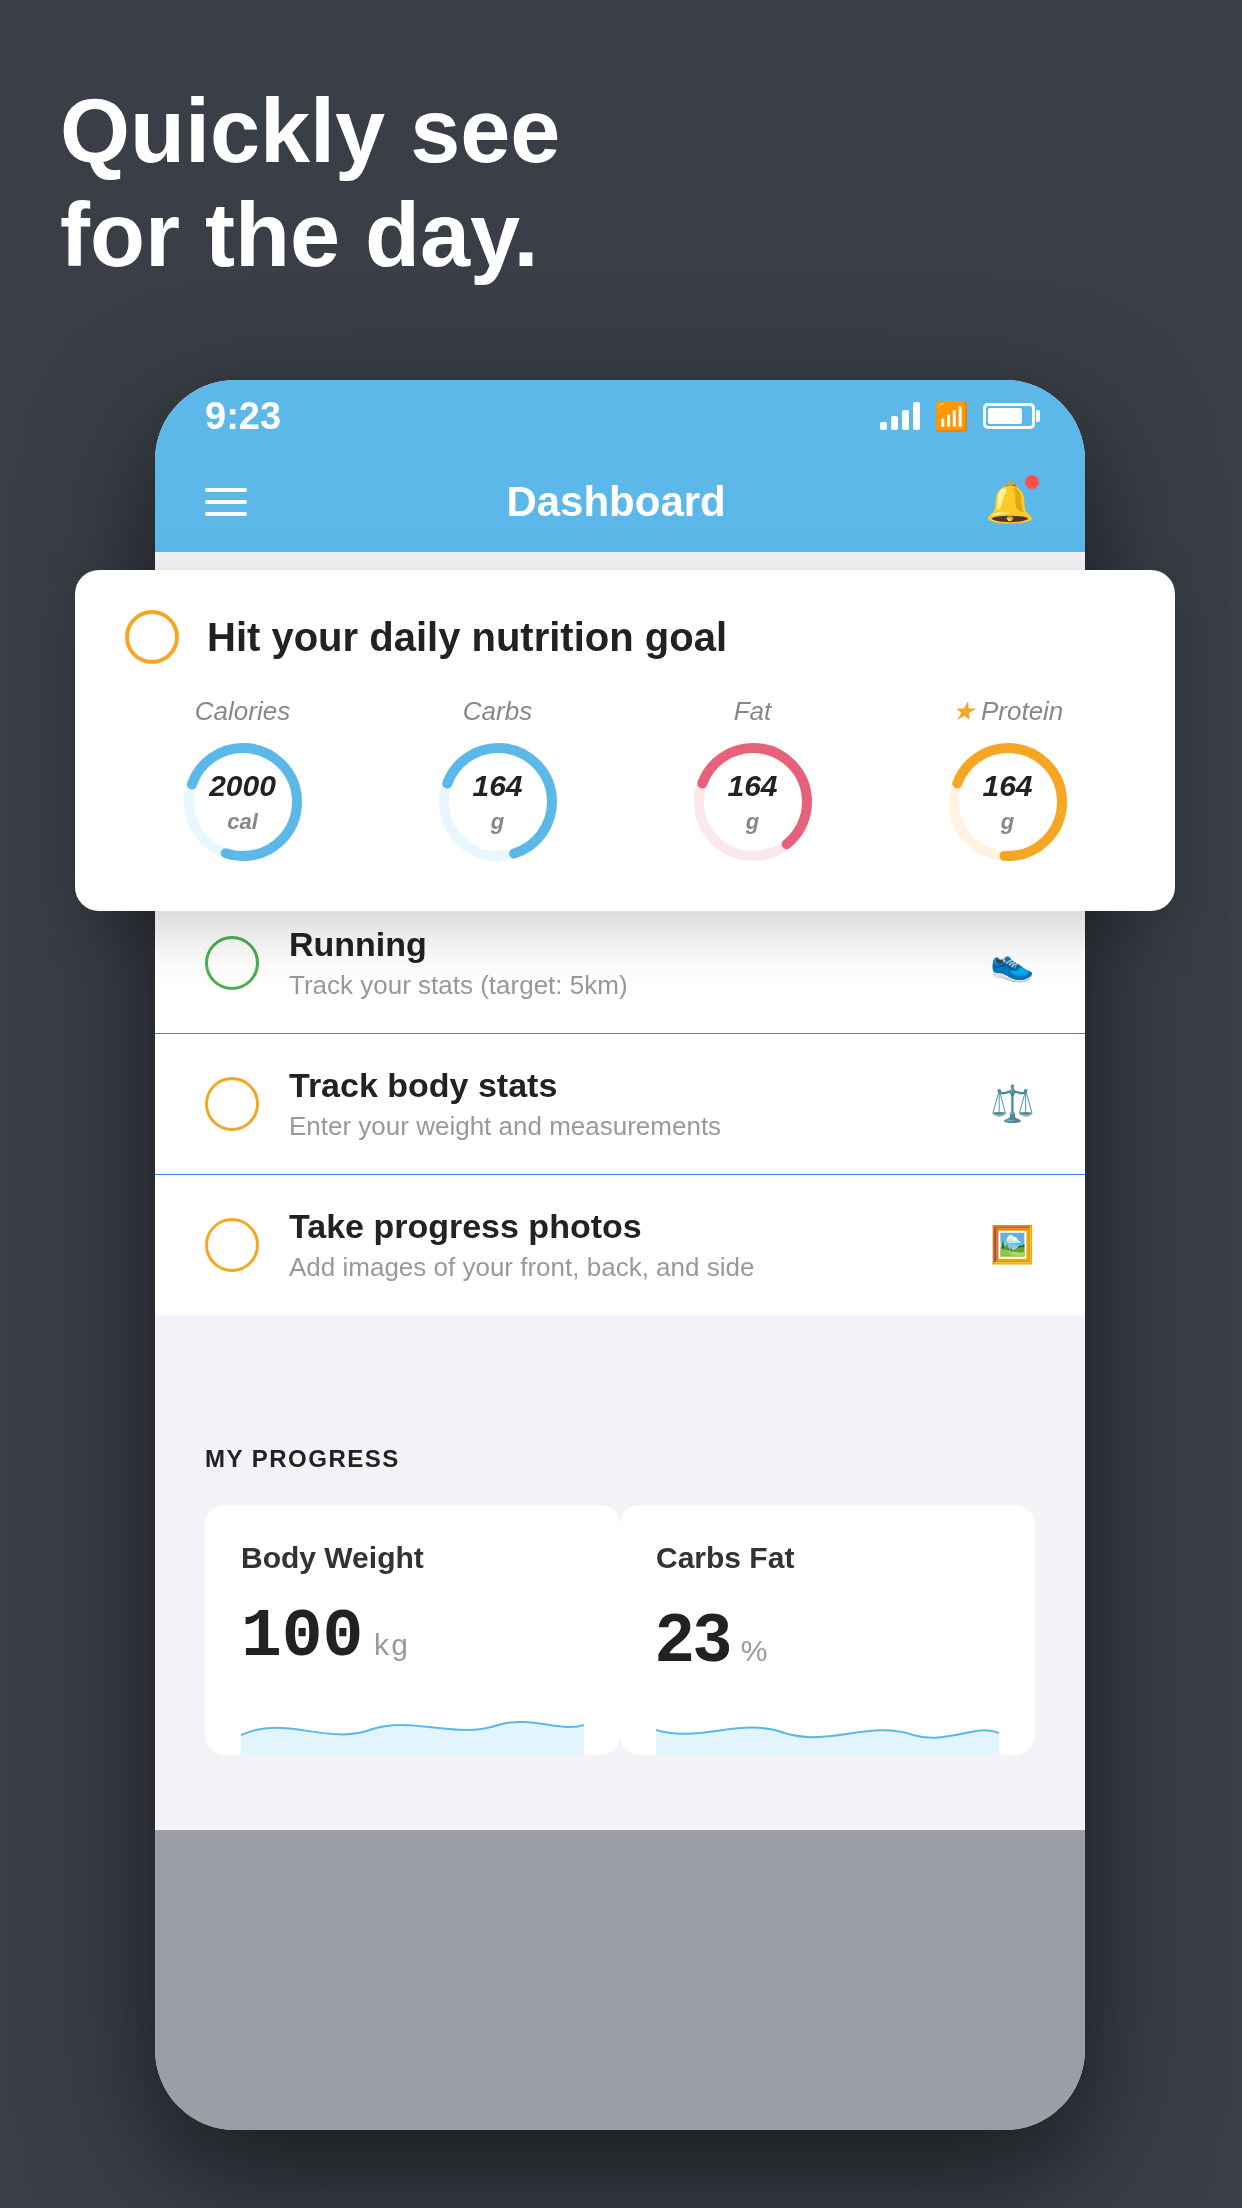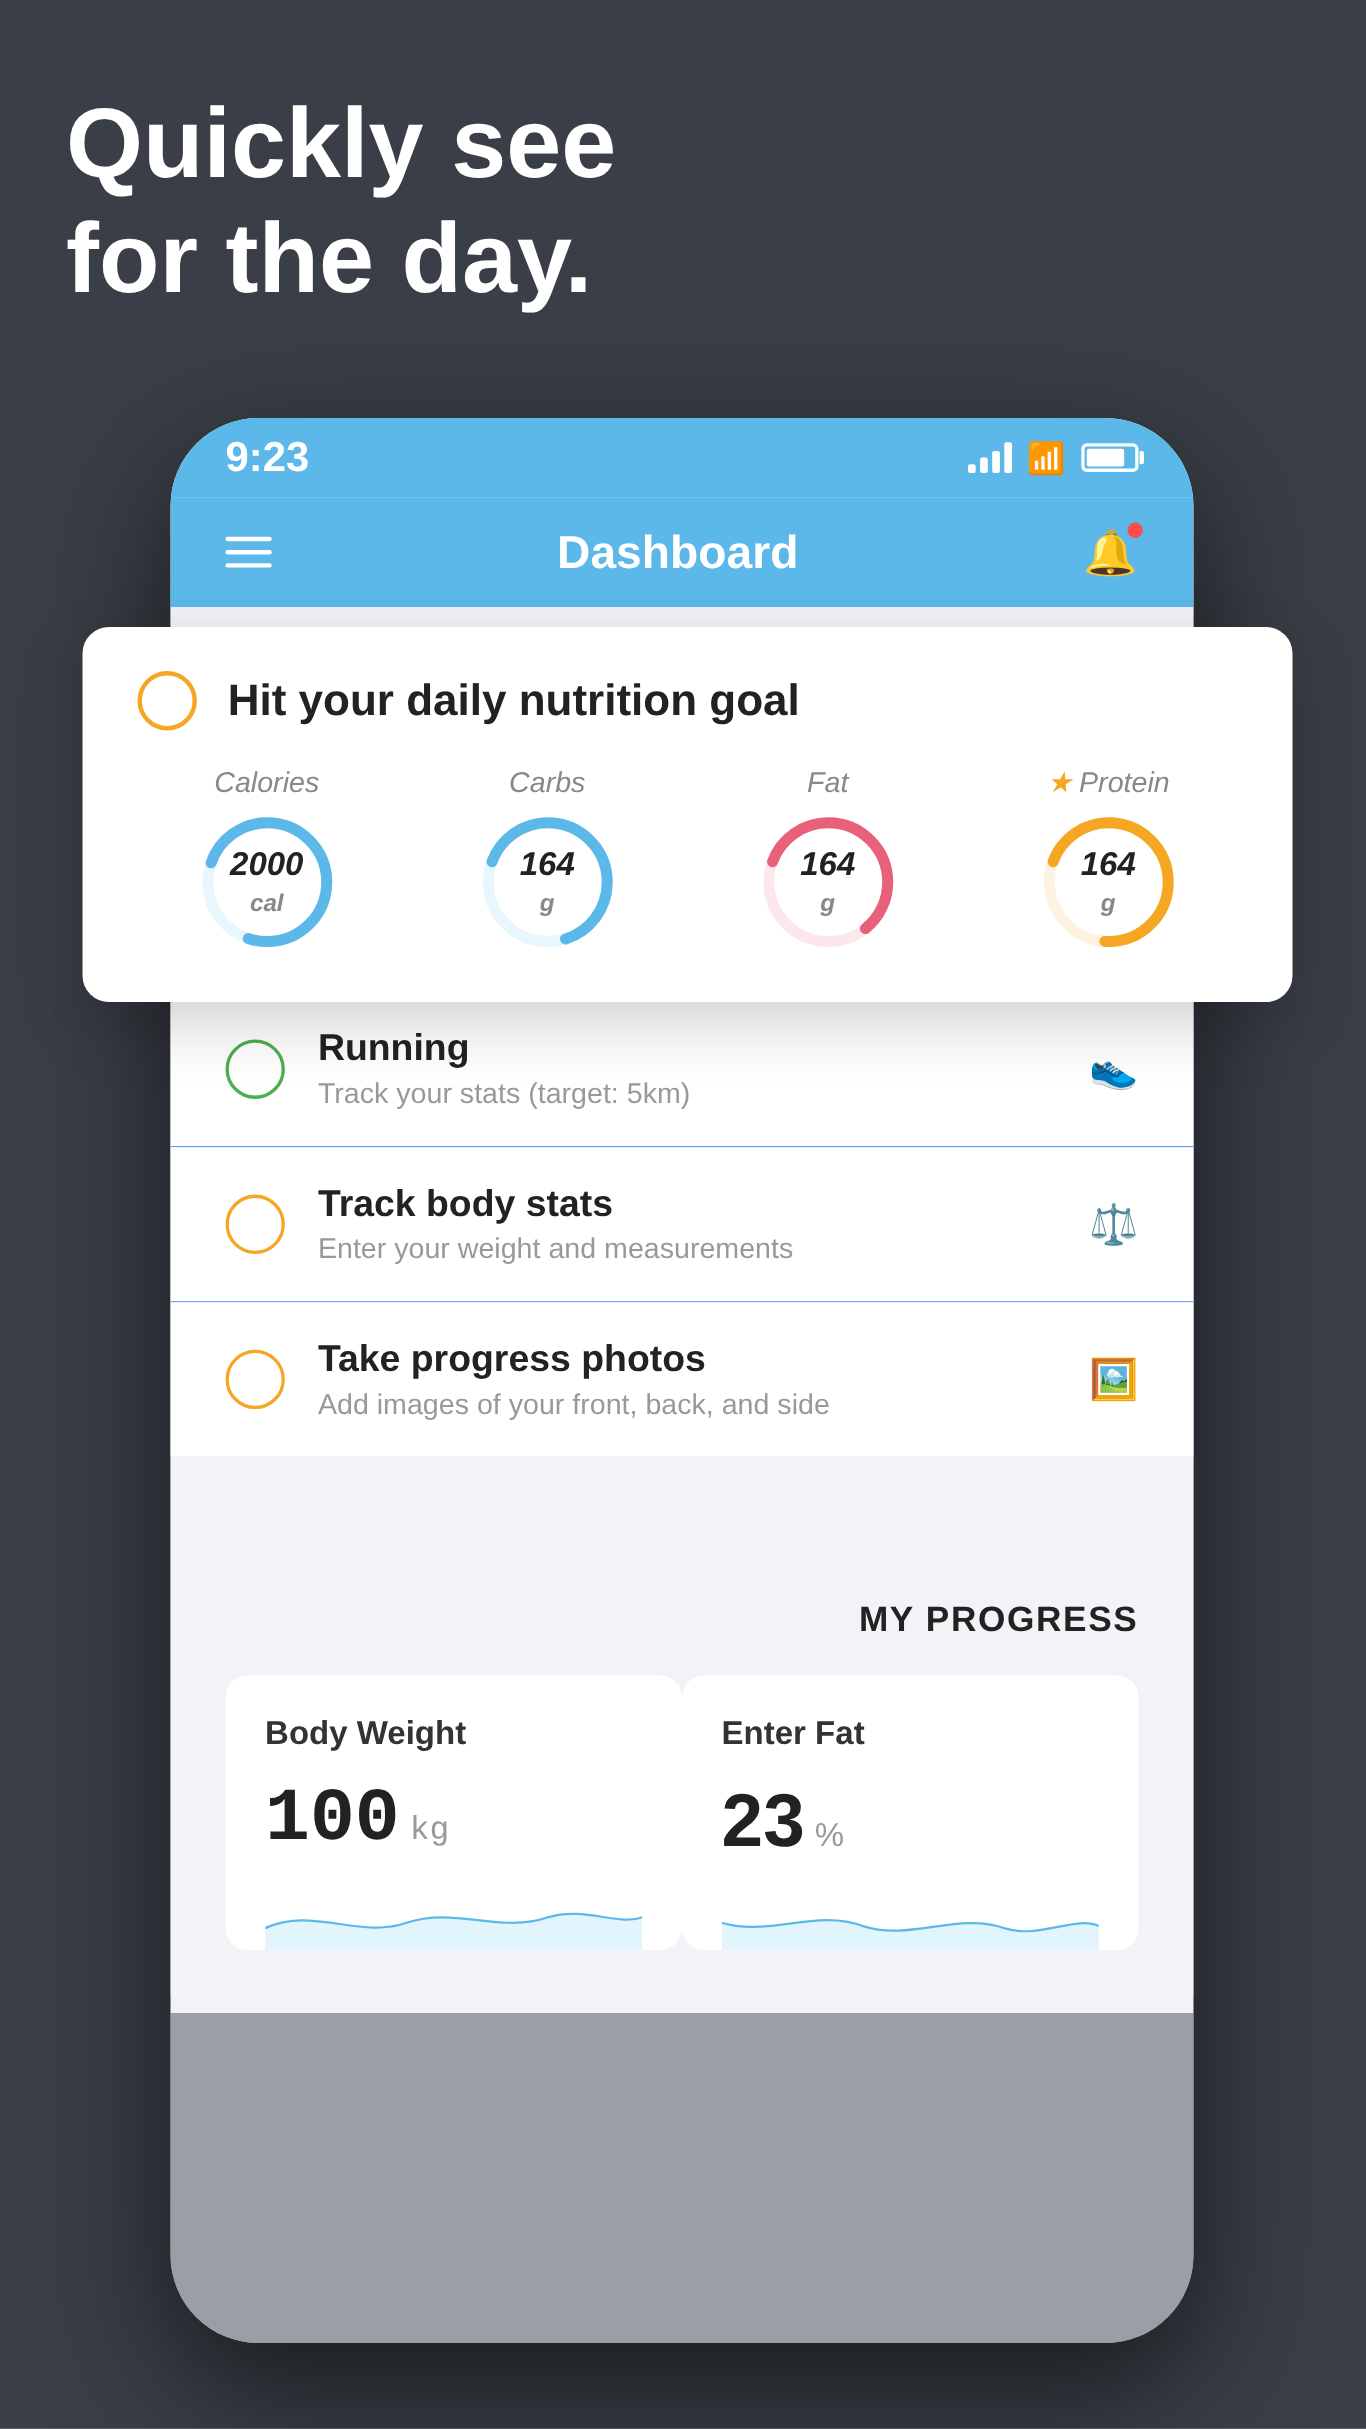--- a/index.html
+++ b/index.html
@@ -157,26 +157,25 @@
       border-radius: 50%;
     }
 
     
     .section-header {
       background: #f2f2f7;
       padding: 40px 50px 20px;
     }
 
     .section-title {
-      font-size: 32px;
+      font-size: 24px;
       font-weight: 800;
       color: #222;
       letter-spacing: 1.5px;
       text-transform: uppercase;
-      text-align: right;
     }
 
     
     .floating-card {
       position: absolute;
       top: 570px;
       left: 75px;
       width: 1100px;
       background: #fff;
       border-radius: 24px;
@@ -478,21 +477,21 @@
         </div>
         <div class="wave-container">
           <svg viewBox="0 0 320 60" preserveAspectRatio="none">
             <path d="M0,40 C40,20 80,50 120,35 C160,20 200,45 240,30 C270,20 300,38 320,30 L320,60 L0,60 Z" fill="#d0eefa" opacity="0.6"></path>
             <path d="M0,40 C40,20 80,50 120,35 C160,20 200,45 240,30 C270,20 300,38 320,30" fill="none" stroke="#5bb8e8" stroke-width="2"></path>
           </svg>
         </div>
       </div>
 
       <div class="progress-card">
-        <div class="progress-card-title">Enter Fat</div>
+        <div class="progress-card-title">Carbs Fat</div>
         <div style="display:flex;align-items:baseline;gap:4px;">
           <div class="progress-value">
             <strong>23</strong>
           </div>
           <span class="progress-unit">%</span>
         </div>
         <div class="wave-container">
           <svg viewBox="0 0 320 60" preserveAspectRatio="none">
             <path d="M0,35 C40,48 80,22 120,38 C160,52 200,25 240,40 C270,50 300,28 320,38 L320,60 L0,60 Z" fill="#d0eefa" opacity="0.6"></path>
             <path d="M0,35 C40,48 80,22 120,38 C160,52 200,25 240,40 C270,50 300,28 320,38" fill="none" stroke="#5bb8e8" stroke-width="2"></path>

